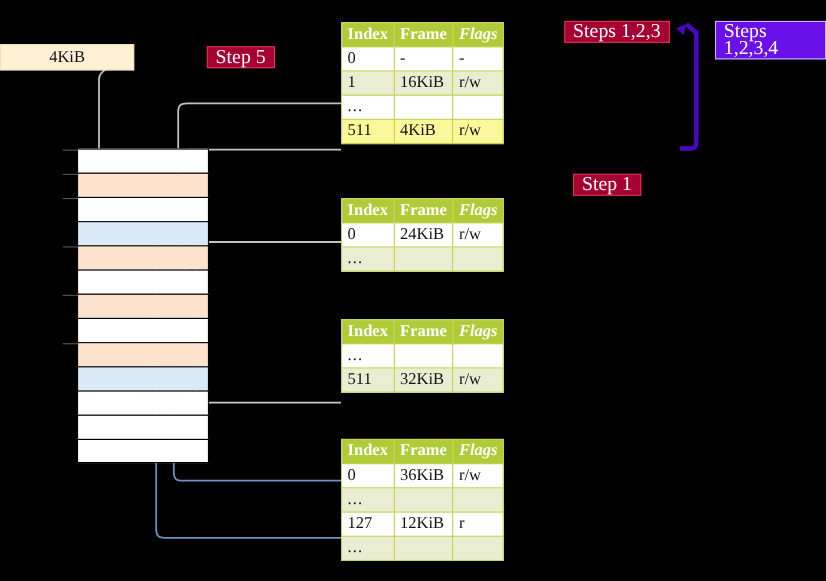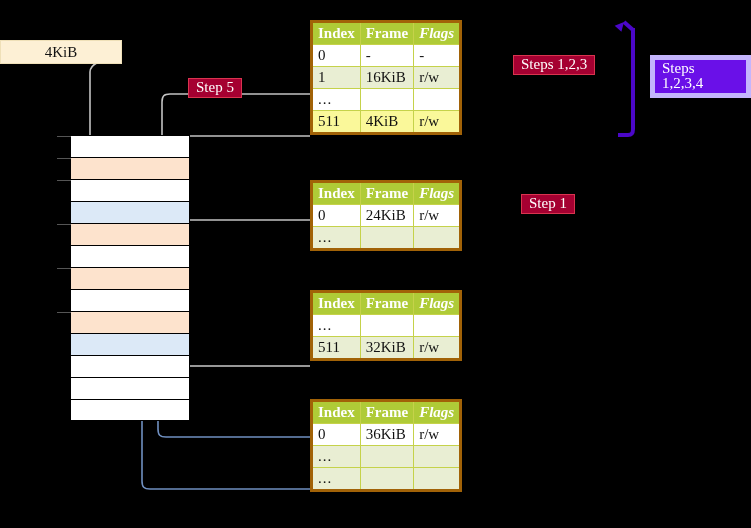--- a/index.html
+++ b/index.html
@@ -9,38 +9,38 @@
   svg.layer{position:absolute;left:0;top:0;width:751px;height:528px;pointer-events:none;}
 
   
   .sizebox{position:absolute;left:0px;top:40px;width:120px;height:22px;
            background:#fdf0d5;border:1px solid #efe0b8;
            display:flex;align-items:center;justify-content:center;
            font-size:15px;color:#111;}
 
   
   .badge{position:absolute;display:flex;align-items:center;justify-content:center;
-         font-size:15px;color:#ffffff;padding:1px 7px 2px 7px;line-height:15px;margin-top:36px;}
+         font-size:18px;color:#ffffff;padding:1px 7px 2px 7px;line-height:15px;}
   .badge.red{background:#a50031;border:1px solid #d9344f;}
-  .badge.purple{background:#6a10e8;border:5px solid #c4b5fd;}
+  .badge.purple{background:#6a10e8;border:1px solid #c4b5fd;}
 
   
   .memcol{position:absolute;left:70px;top:135px;width:120px;height:280px;}
   .memrow{position:absolute;left:0;width:120px;height:22px;
           border-top:1.5px solid #000;border-left:1.5px solid #000;border-right:1.5px solid #000;
           box-sizing:border-box;}
   .memrow.last{border-bottom:1.5px solid #000;}
   .m-white{background:#ffffff;}
   .m-orange{background:#fde3cd;}
   .m-blue{background:#dce9f7;}
   .tick{position:absolute;left:-14px;width:14px;height:0;border-top:1.5px solid #555;}
 
   
   .ptable{position:absolute;width:137px;border-collapse:collapse;
-          border:3px solid #a16207;background:#ffffff;}
+          border:1px solid #a16207;background:#ffffff;}
   .ptable td,.ptable th{border:1px solid #c5d24a;font-size:15px;
       padding:2px 5px;color:#111;text-align:left;height:19px;box-sizing:border-box;}
   .ptable th{background:#afcb37;color:#ffffff;font-weight:bold;font-size:15px;}
   .ptable td.c0{width:56px;}
   .ptable td.c1{width:58px;}
   .ptable td.c2{width:56px;}
   .ptable th.c0{width:56px;}
   .ptable th.c1{width:58px;font-family:Liberation Serif, serif;}
   .ptable th.c2{width:56px;font-style:italic;}
   tr.alt td{background:#e9eed3;}
@@ -228,20 +228,25 @@
     <tr class="plain">
       <td class="c0">0</td>
       <td class="c1">36KiB</td>
       <td class="c2">r/w</td>
     </tr>
     <tr class="alt">
       <td class="c0 ell">...</td>
       <td class="c1"></td>
       <td class="c2"></td>
     </tr>
+    <tr class="plain">
+      <td class="c0">127</td>
+      <td class="c1">12KiB</td>
+      <td class="c2">r</td>
+    </tr>
     <tr class="alt">
       <td class="c0 ell">...</td>
       <td class="c1"></td>
       <td class="c2"></td>
     </tr>
   </tbody>
     </table>
 
 </div>
 

